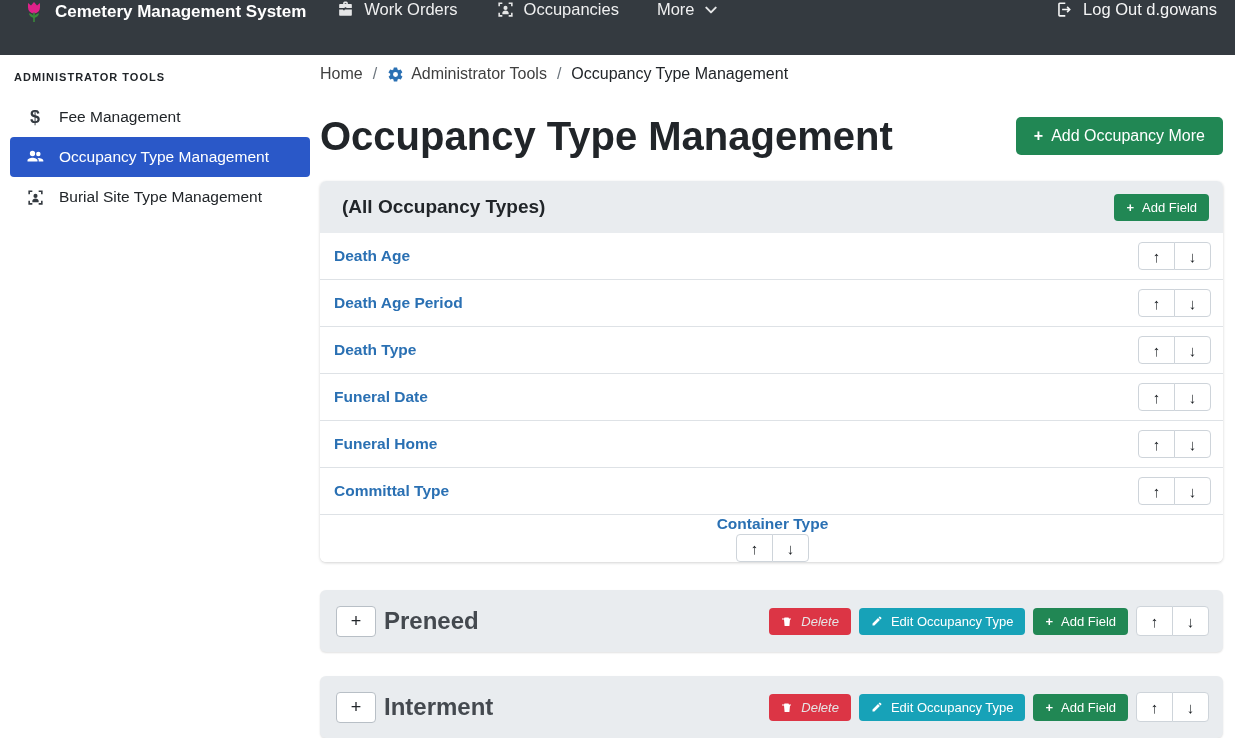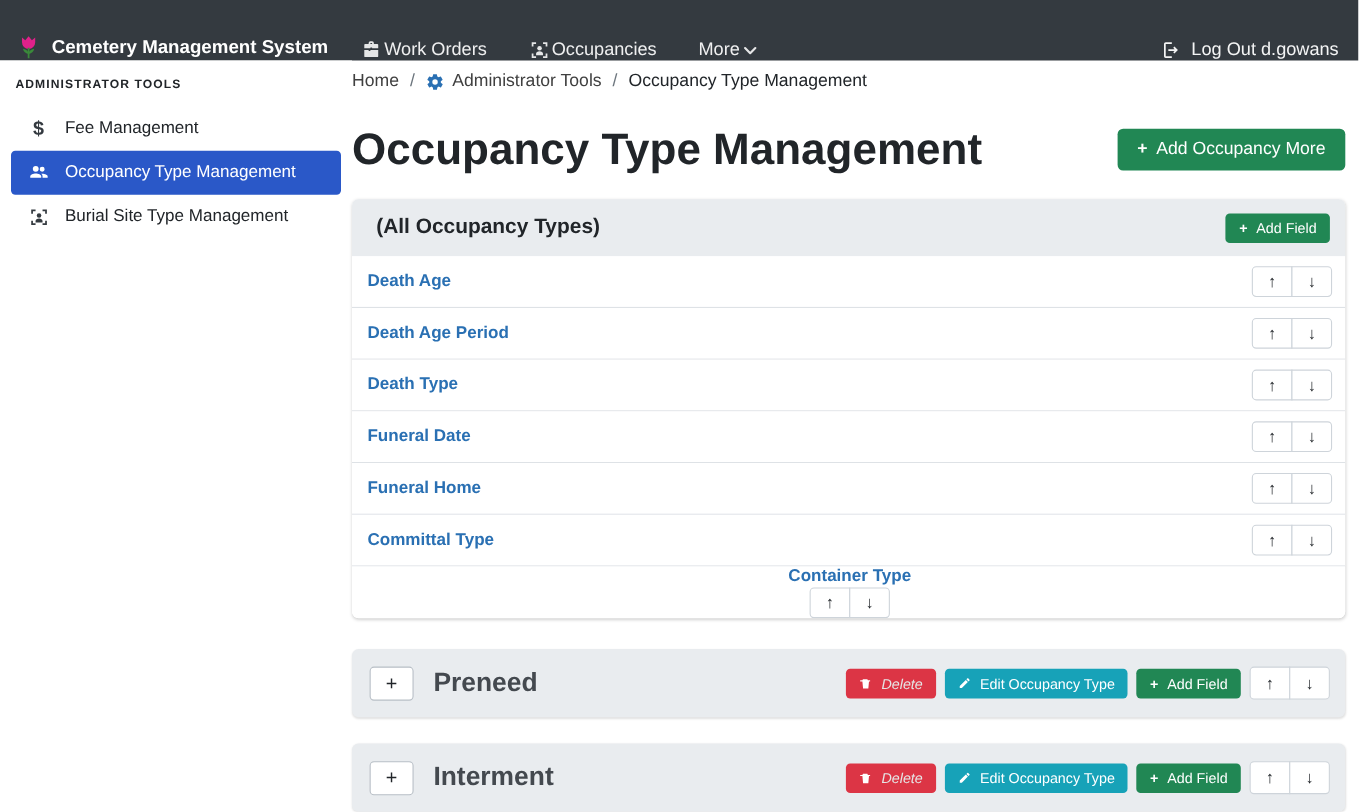--- a/index.html
+++ b/index.html
@@ -1,25 +1,25 @@
 <!DOCTYPE html>
 <html><head>
 <meta charset="utf-8">
 <style>
   * { margin:0; padding:0; box-sizing:border-box; }
   html,body { width:1235px; height:738px; overflow:hidden; background:#fff;
     font-family:"Liberation Sans", sans-serif; color:#212529; }
   .screen { width:1235px; height:738px; display:flex; flex-direction:column; }
 
   
-  .navbar { height:55px; background:#343a40; display:flex; align-items:flex-end;
-    padding:0 18px 0 14px; flex-shrink:0; }
+  .navbar { height:55px; background:#343a40; display:flex; align-items:flex-start;
+    padding:0 18px 0 22px; flex-shrink:0; }
   .brand { display:flex; align-items:center; gap:9px; color:#fff; font-weight:700;
     font-size:17px; cursor:pointer; margin-right:30px; }
-  .nav-item { display:flex; align-items:center; gap:2px; color:rgba(255,255,255,.92);
+  .nav-item { display:flex; align-items:center; gap:9px; color:rgba(255,255,255,.92);
     font-size:16.5px; margin-right:38px; cursor:pointer; }
   .nav-item svg { opacity:.95; }
   .nav-spacer { flex:1; }
   .logout { display:flex; align-items:center; gap:9px; color:rgba(255,255,255,.95);
     font-size:16.5px; cursor:pointer; }
 
   
   .layout { flex:1; display:flex; min-height:0; }
 
   
@@ -77,21 +77,21 @@
   .arrow-btn:last-child { border-radius:0 4px 4px 0; margin-left:-1px; }
 
   
   .section-bar { margin-top:28px; background:#e9ecef; border-radius:6px; height:62px;
     display:flex; align-items:center; padding:0 14px 0 16px;
     box-shadow:0 1px 2px rgba(0,0,0,.12); }
   .section-bar + .section-bar { margin-top:24px; }
   .expand-btn { width:40px; height:31px; background:#fff; border:1px solid #b8bfc6;
     border-radius:4px; font-size:18px; color:#212529; cursor:pointer;
     display:flex; align-items:center; justify-content:center; font-family:inherit; }
-  .section-title { margin-left:18px; font-size:24px; font-weight:600; color:#44494f; }
+  .section-title { margin-left:8px; font-size:24px; font-weight:600; color:#44494f; }
   .section-actions { margin-left:auto; display:flex; align-items:center; gap:8px; }
   .btn-icon-svg { display:flex; align-items:center; }
   .btn-icon-svg svg { fill:#fff; }
 </style>
 </head>
 <body>
 
 <div class="screen">
 
   <nav class="navbar">

